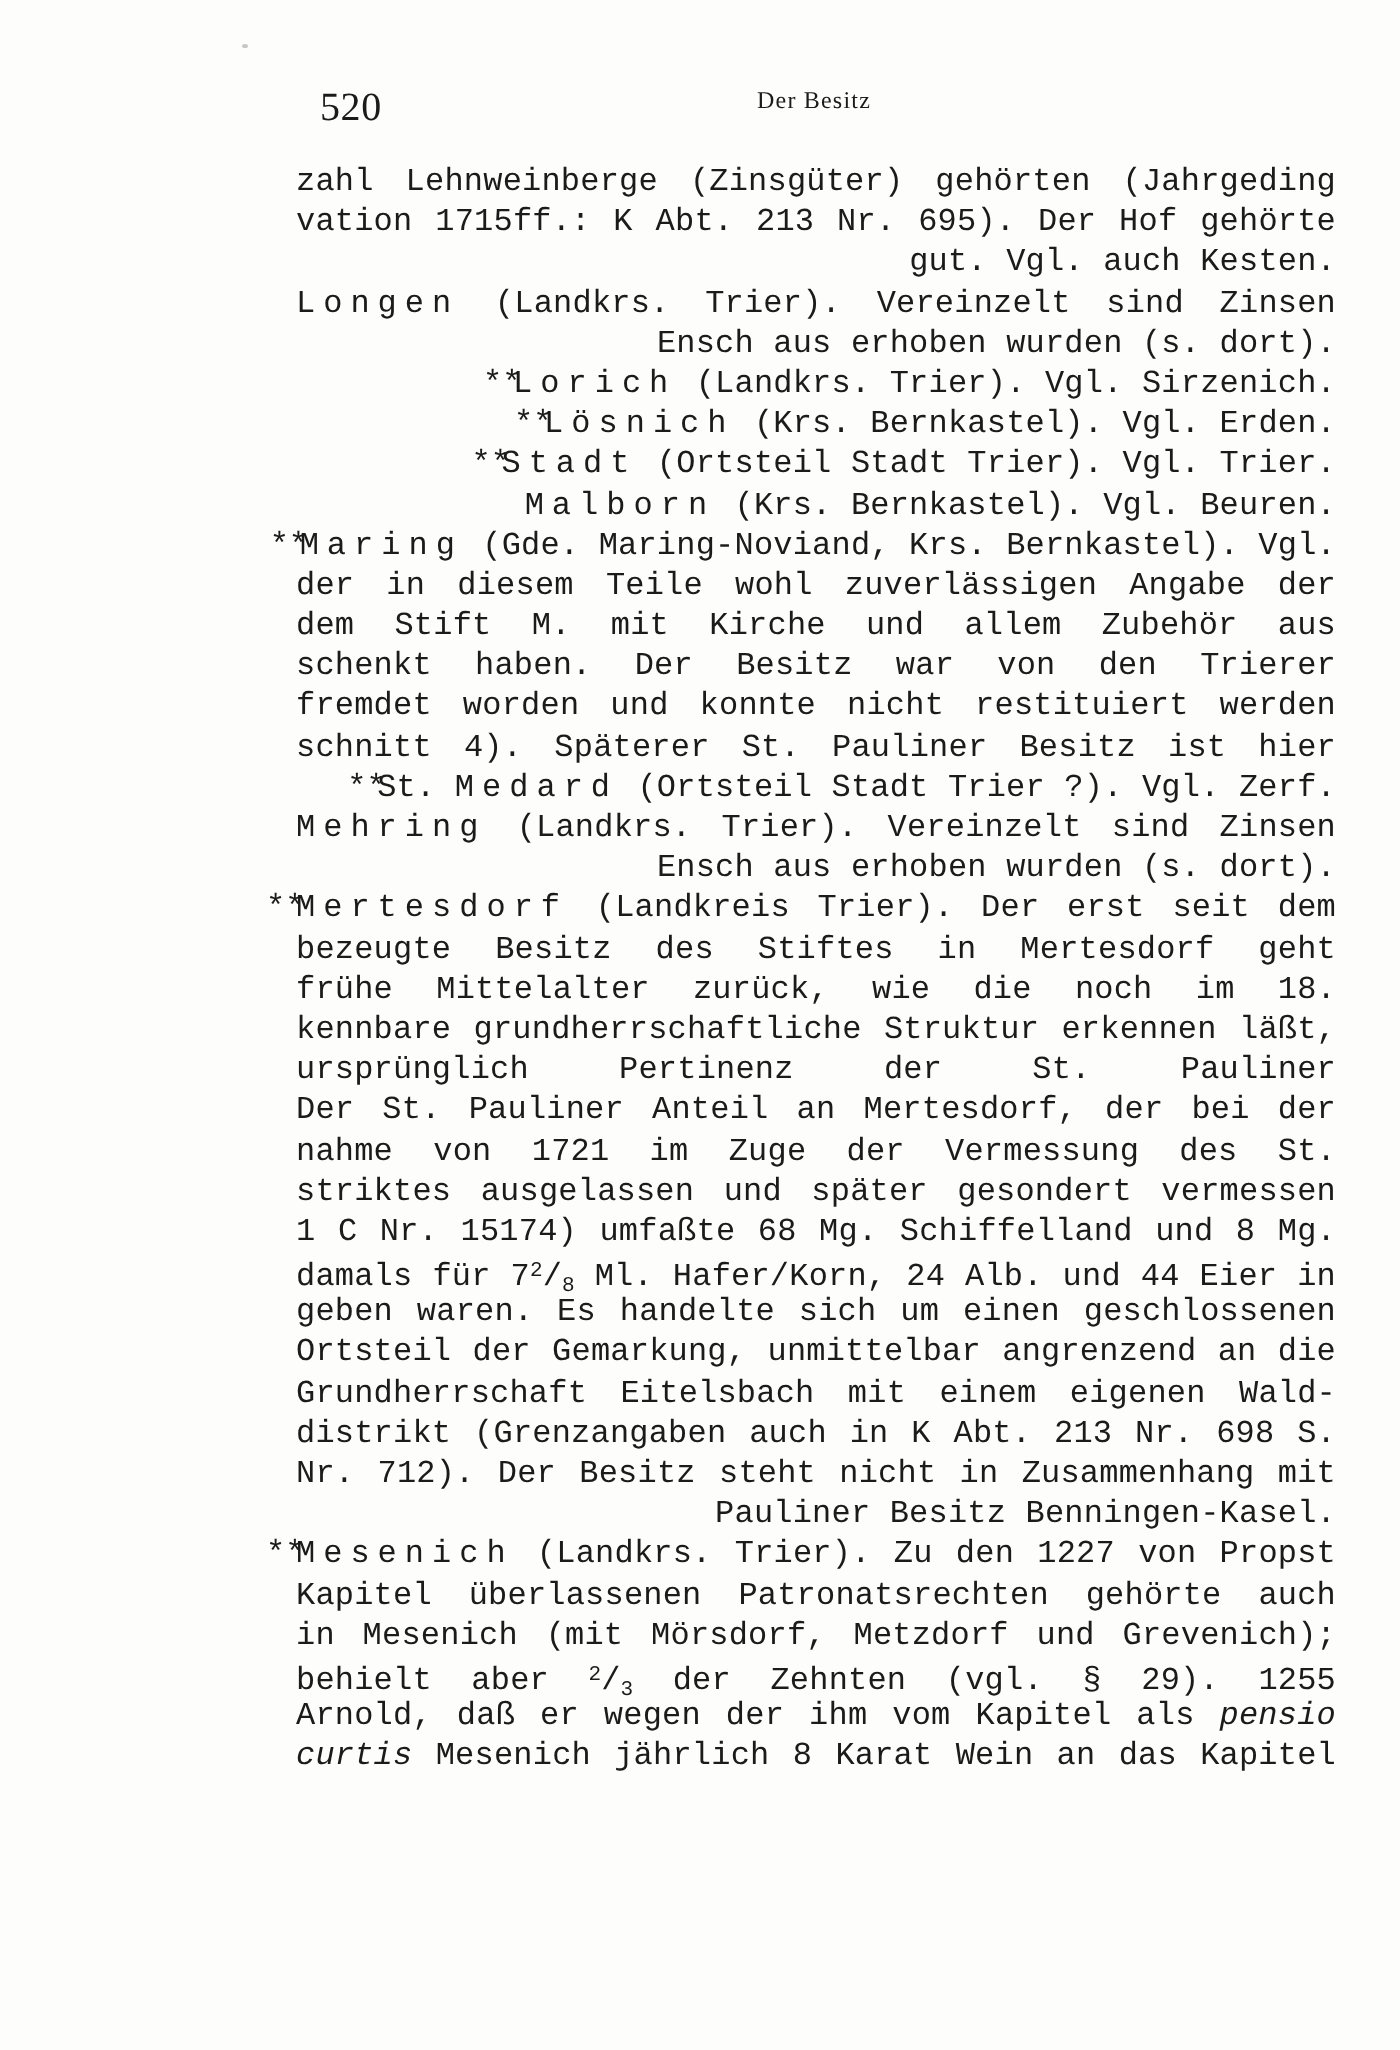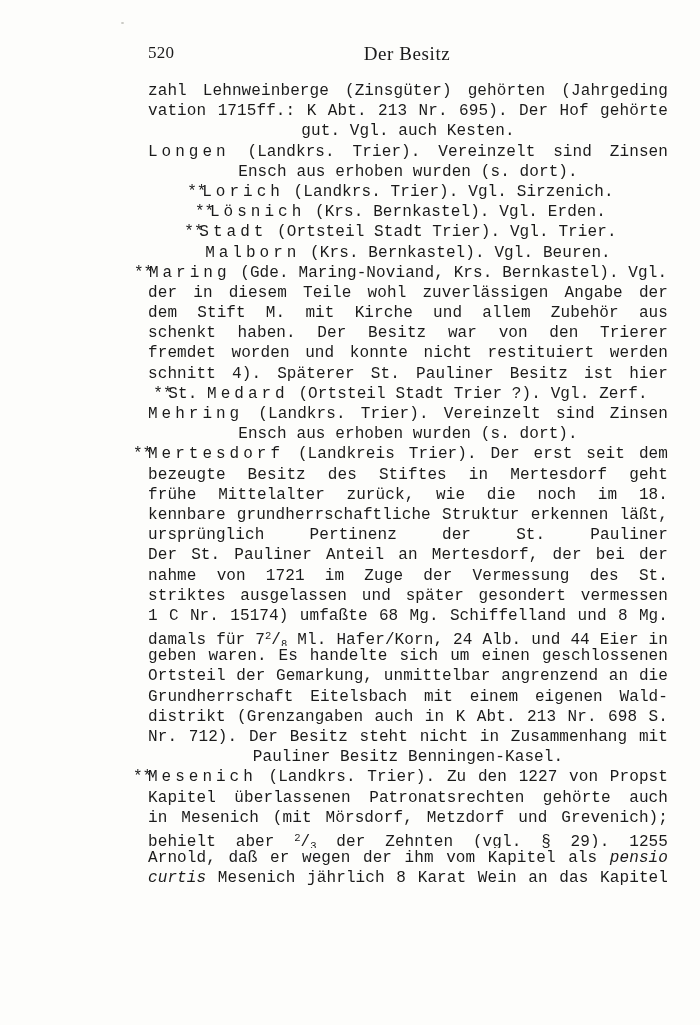--- a/index.html
+++ b/index.html
@@ -10,31 +10,31 @@
     width: 700px;
     height: 1025px;
     position: relative;
     background: #fdfdfb;
     color: #1b1b1b;
     font-family: "Liberation Serif", "DejaVu Serif", serif;
     overflow: hidden;
   }
   .page-number {
     position: absolute;
-    left: 148px;
+    left: 160px;
     top: 43px;
-    font-size: 17px;
+    font-size: 20px;
     letter-spacing: 0.3px;
   }
   .running-title {
     position: absolute;
     left: 407px;
     top: 43px;
     transform: translateX(-50%);
-    font-size: 19px;
+    font-size: 12px;
     letter-spacing: 0.6px;
     white-space: nowrap;
   }
   .speck {
     position: absolute;
     left: 121px;
     top: 22px;
     width: 3px;
     height: 2px;
     background: #c8c8c2;
@@ -46,21 +46,21 @@
     top: 81px;
     width: 535px;
     font-family: Liberation Mono, monospace;
   }
   .line {
     height: 20.2px;
     line-height: 20.2px;
     font-size: 16px;
     letter-spacing: 0.1px;
     overflow: hidden;
-    text-align: center;
+    text-align: right;
   }
   .line.just {
     text-align: justify;
     text-align-last: justify;
   }
   .prefix {
     display: inline-block;
     width: 15px;
     letter-spacing: 0;
   }

